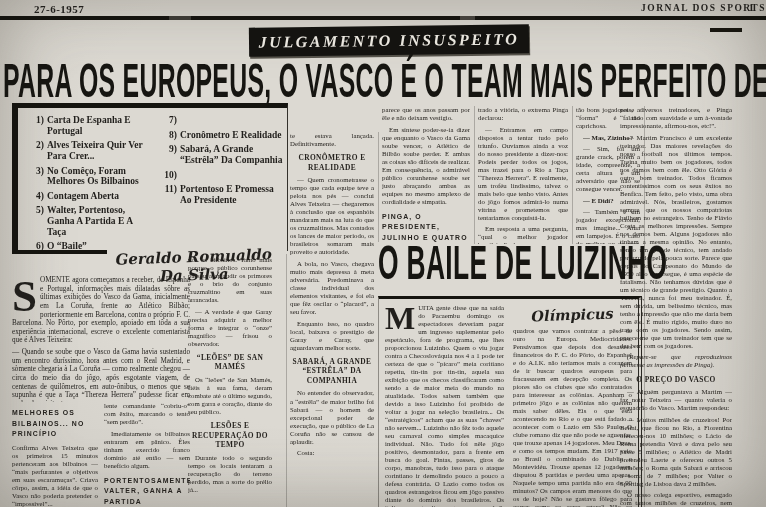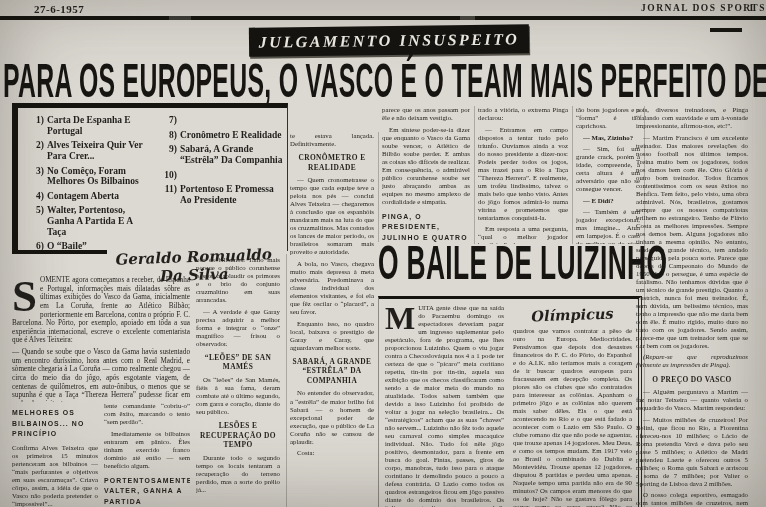--- a/index.html
+++ b/index.html
@@ -145,21 +145,21 @@
     <p class="noindent">Confirma Alves Teixeira que os primeiros 15 minutos pertenceram aos bilbainos — “mais perfurantes e objetivos em suas escaramuças”. Criava côrpo, assim, a idéia de que o Vasco não poderia pretender o “impossível”...</p>
 
   </div>
   <div class="col" style="left:104px;top:402px;width:86px;height:105px;">
     <p class="noindent">lente comandante “cobriu-o” com êxito, marcando o tento “sem perdão”.</p>
     <p>Imediatamente os bilbainos entraram em pânico. Êles tinham exercido franco domínio até então — sem benefício algum.</p>
     <div class="subhead-sans">PORTENTOSAMENTE, VALTER, GANHA A PARTIDA</div>
 
   </div>
 
-  <div class="col" style="left:196px;top:256px;width:84px;height:251px;font-family:Liberation Serif, serif;">
+  <div class="col" style="left:188px;top:256px;width:84px;height:251px;font-family:Liberation Serif, serif;">
     <p class="noindent">vos os bilbainos. Tanto mais porque o público corunhense passou a aplaudir os primores e o brio do conjunto cruzmaltino em suas arrancadas.</p>
     <p>— A verdade é que Garay precisa adquirir a melhor forma e integrar o “onze” magnífico — frisou o observador.</p>
     <div class="subhead-serif">“LEÕES” DE SAN MAMÉS</div>
     <p>Os “leões” de San Mamés, fiéis à sua fama, deram combate até o último segundo, com garra e coração, diante do seu público.</p>
     <div class="subhead-serif">LESÕES E RECUPERAÇÃO DO TEMPO</div>
     <p>Durante todo o segundo tempo os locais tentaram a recuperação do terreno perdido, mas a sorte do prélio já...</p>
   </div>
 
   <div class="col" style="left:290px;top:132px;width:84px;height:375px;">
     <p class="noindent">te estava lançada. Definitivamente.</p>
@@ -188,21 +188,21 @@
 
   <div class="col" style="left:576px;top:106px;width:64px;height:138px;">
     <p class="noindent">tão bons jogadores e a “forma” é tão caprichosa.</p>
     <p style="font-weight:bold;">— Mas, Zizinho?</p>
     <p>— Sim, foi um grande crack, porém a idade, compreende, a certa altura é um adversário que não se consegue vencer.</p>
     <p style="font-weight:bold;">— E Didí?</p>
     <p>— Também é um jogador excepcional, mas imagine... Atua em lampejos. É o caso do melhor ou do pior. Tal o Julinho, que foi jogador da Itália e cujo regresso se anuncia. Há muitos no Brasil, felizmente, puro football!</p>
 
   </div>
 
-  <div class="col" style="left:636px;top:106px;width:112px;height:401px;font-family:Liberation Serif, serif;">
+  <div class="col" style="left:620px;top:106px;width:112px;height:401px;font-family:Liberation Serif, serif;">
     <p class="noindent">pois, diversos treinadores, e Pinga “falando com suavidade e um à-vontade impressionante, afirmou-nos, etc!”.</p>
     <p>— Martim Francisco é um excelente treinador. Das maiores revelações do nosso football nos últimos tempos. Treina muito bem os jogadores, todos nos damos bem com êle. Otto Glória é outro bom treinador. Todos ficamos contentíssimos com os seus êxitos no Benfica. Tem feito, pelo visto, uma obra admirável. Nós, brasileiros, gostamos sempre que os nossos compatriotas brilhem no estrangeiro. Tenho de Flávio Costa as melhores impressões. Sempre nos demos bem. Alguns jogadores não tinham a mesma opinião. No entanto, sendo um grande técnico, tem andado perseguido pela pouca sorte. Parece que depois do Campeonato do Mundo de 1950 algo o persegue, é uma espécie de fatalismo. Não tenhamos dúvidas que é um técnico de grande prestígio. Quanto a Yustrich, nunca foi meu treinador. É, sem dúvida, um belíssimo técnico, mas tenho a impressão que não me daria bem com êle. É muito rígido, muito duro no trato com os jogadores. Sendo assim, parece-me que um treinador tem que se dar bem com os jogadores.</p>
     <p class="italic">(Repare-se que reproduzimos fielmente as impressões de Pinga).</p>
     <div class="subhead-serif">O PREÇO DO VASCO</div>
     <p>— Alguém perguntava a Martim — faz notar Teixeira — quanto valeria o esquadrão do Vasco. Martim respondeu:</p>
     <p>— Muitos milhões de cruzeiros! Por Belini, que ficou no Rio, a Fiorentina ofereceu-nos 10 milhões; o Lácio de Roma pretendia Vavá e dava pelo seu passe 5 milhões; o Atlético de Madri pretendeu Laerte e ofereceu outros 5 milhões; o Roma quis Sabará e arriscou a soma de 7 milhões; por Valter o Sporting de Lisboa dava 2 milhões.</p>
     <p>O nosso colega esportivo, esmagado com tantos milhões de cruzeiros, nem quis ouvir mais.</p>
   </div>
 
   <div class="vr" style="left:286px;top:254px;height:253px;"></div>

